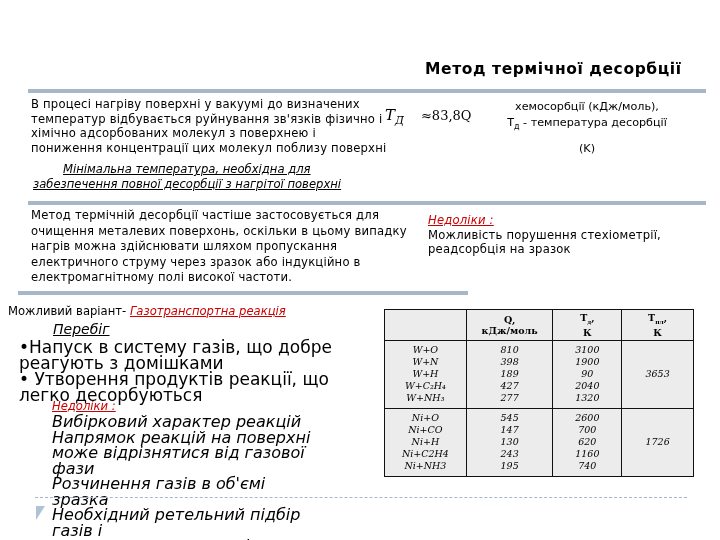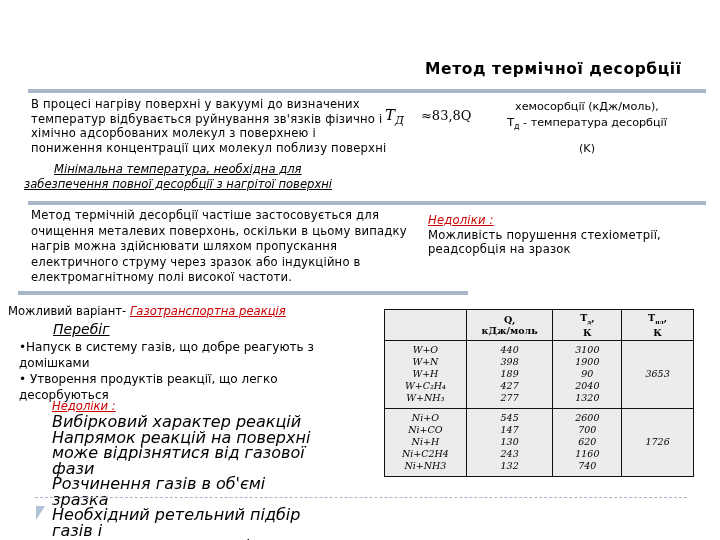--- a/index.html
+++ b/index.html
@@ -6,33 +6,33 @@
   body { width: 720px; height: 540px; position: relative; overflow: hidden;
          font-family: "DejaVu Sans", sans-serif; color: #000; }
   .abs { position: absolute; }
   .title { left: 425px; top: 60px; font-size: 15.5px; font-weight: bold; letter-spacing: 0.6px; white-space: nowrap; }
   .rule { background: #a7b7c9; height: 4px; }
   .rule1 { left: 28px; top: 89px; width: 678px; }
   .rule2 { left: 28px; top: 201px; width: 678px; }
   .rule3 { left: 18px; top: 291px; width: 450px; }
   .txt { font-size: 11.6px; line-height: 14.6px; letter-spacing: 0.2px; }
   .p1 { left: 31px; top: 97px; width: 360px; }
-  .min-temp { left: 24px; top: 162px; width: 345px; font-size: 11.6px; line-height: 15px; font-style: italic; text-decoration: underline; }
+  .min-temp { left: 33px; top: 162px; width: 345px; font-size: 11.6px; line-height: 15px; font-style: italic; text-decoration: underline; }
   .min-temp .l1 { padding-left: 30px; display:block; }
   .formula { left: 385px; top: 106px; font-family: "DejaVu Serif", serif; font-size: 15px; font-style: italic; }
   .formula sub { font-size: 11px; }
   .formula .approx { font-style: normal; font-size: 13px; margin-left: 17px; }
   .legend { left: 492px; top: 99px; width: 190px; text-align: center; font-size: 11.2px; line-height: 16px; }
   .legend .k { display:block; margin-top: 6px; }
   .p2 { left: 31px; top: 208px; width: 380px; line-height: 15.6px; }
   .ned1 { left: 428px; top: 213px; width: 270px; }
   .red { color: #cc0000; font-style: italic; text-decoration: underline; }
   .variant { left: 8px; top: 304px; font-size: 11.6px; white-space: nowrap; }
   .perebig { left: 53px; top: 321px; font-size: 14px; font-style: italic; text-decoration: underline; }
-  .bullets { left: 19px; top: 339px; width: 320px; font-size: 12px; line-height: 16px; }
+  .bullets { left: 19px; top: 339px; width: 320px; font-size: 17px; line-height: 16px; }
   .bullets div { margin: 0; }
   .ned2-title { left: 52px; top: 399px; font-size: 11.6px; }
   .ned2 { left: 52px; top: 414px; width: 270px; font-size: 16px; line-height: 15.5px; font-style: italic; }
   .dash { left: 35px; top: 497px; width: 652px; border-top: 1px dashed #a7b7c9; }
   .tri { left: 36px; top: 506px; width: 0; height: 0; border-left: 9px solid #b0c2d6; border-bottom: 14px solid transparent; }
   table.data { position: absolute; left: 384px; top: 309px; width: 310px; border-collapse: collapse;
                background: #ececec; font-family: "DejaVu Serif", serif; font-size: 9.5px; }
   table.data td, table.data th { border: 1.5px solid #111; text-align: center; padding: 0; vertical-align: middle; }
   table.data th { font-weight: bold; height: 30px; line-height: 11px; font-size: 9.5px; }
   table.data td { line-height: 12px; }
@@ -109,21 +109,21 @@
   </tr>
   <tr>
     <td class="grp">
       <div>W+O</div>
       <div>W+N</div>
       <div>W+H</div>
       <div>W+C₂H₄</div>
       <div>W+NH₃</div>
     </td>
     <td class="grp">
-      <div>440</div>
+      <div>810</div>
       <div>398</div>
       <div>189</div>
       <div>427</div>
       <div>277</div>
     </td>
     <td class="grp">
       <div>3100</div>
       <div>1900</div>
       <div>90</div>
       <div>2040</div>
@@ -137,21 +137,21 @@
       <div>Ni+CO</div>
       <div>Ni+H</div>
       <div>Ni+C2H4</div>
       <div>Ni+NH3</div>
     </td>
     <td class="grp">
       <div>545</div>
       <div>147</div>
       <div>130</div>
       <div>243</div>
-      <div>132</div>
+      <div>195</div>
     </td>
     <td class="grp">
       <div>2600</div>
       <div>700</div>
       <div>620</div>
       <div>1160</div>
       <div>740</div>
     </td>
     <td class="grp">1726</td>
   </tr>

